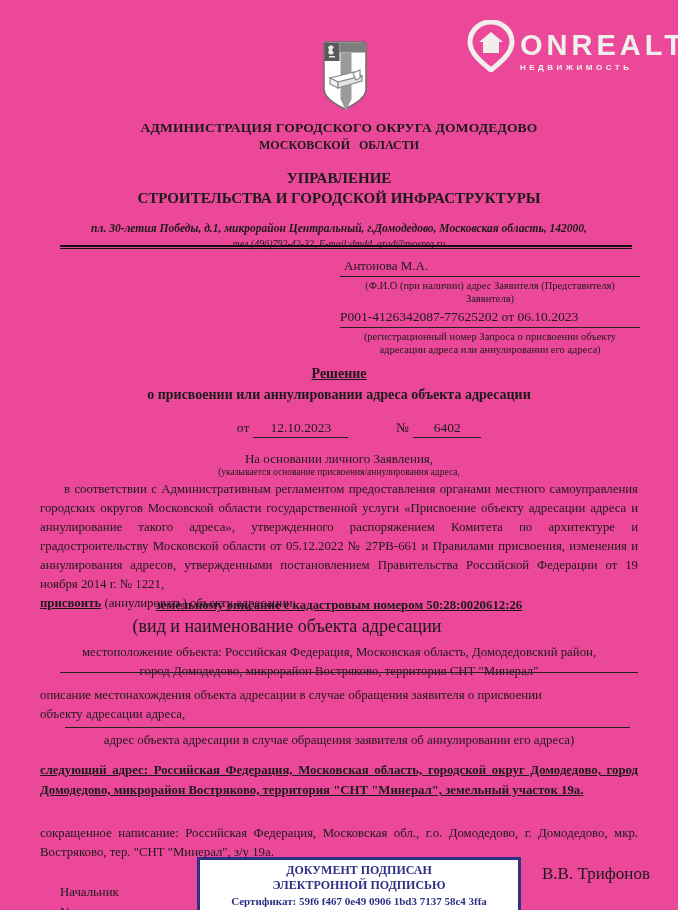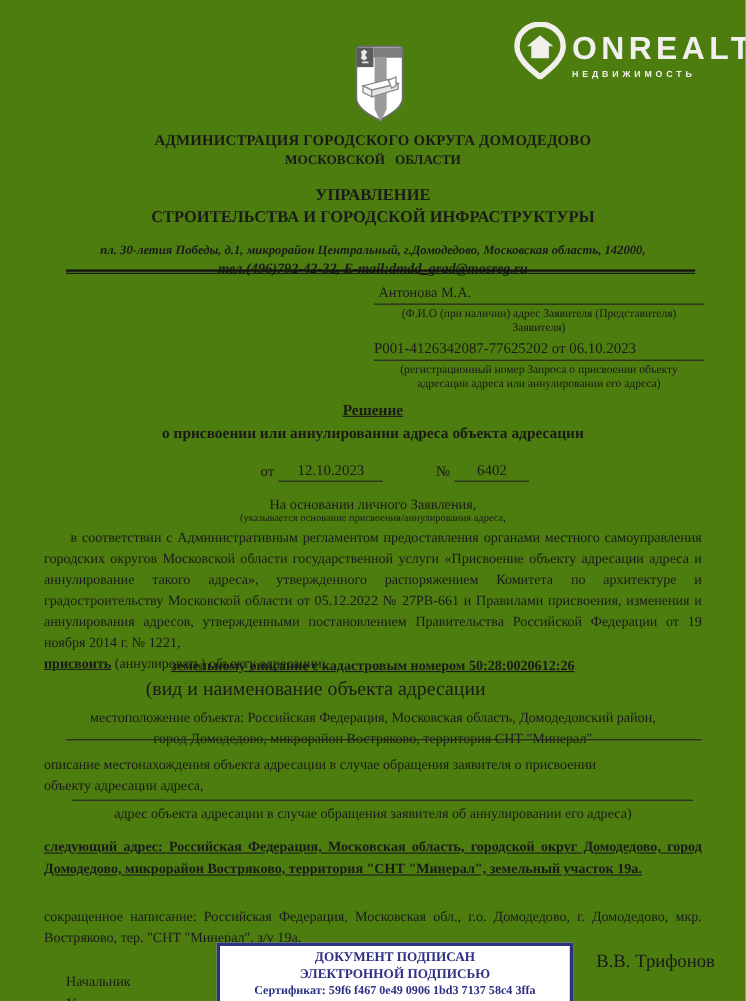--- a/index.html
+++ b/index.html
@@ -1,21 +1,21 @@
 <!DOCTYPE html>
 <html lang="ru"><head>
 <meta charset="utf-8">
 <style>
   * { margin:0; padding:0; box-sizing:border-box; }
   html,body { background:#ffffff; }
   .page {
     position:relative;
     width:678px; height:910px;
     margin:0 auto;
-    background:#4d7c0f;
+    background:#ec4899;
     overflow:hidden;
     font-family:"Liberation Serif","DejaVu Serif",serif;
     color:#1a1a1a;
   }
 
   
   .watermark { position:absolute; top:20px; left:466px; width:212px; display:flex; align-items:flex-start; pointer-events:none; }
   .wm-icon { width:50px; height:52px; flex:0 0 auto; }
   .wm-texts { margin-left:4px; }
   .wm-brand { font-family:"Liberation Sans","DejaVu Sans",sans-serif; font-weight:800; font-size:29px; letter-spacing:4px; color:#f0efec; line-height:1.1; margin-top:10px; }
@@ -24,38 +24,38 @@
   
   .crest { position:absolute; top:40px; left:320px; width:50px; height:76px; }
 
   
   .org-header { position:absolute; top:120px; left:0; width:678px; text-align:center; }
   .org-l1 { font-size:13.5px; font-weight:bold; letter-spacing:.2px; }
   .org-l2 { font-size:12px; font-weight:bold; word-spacing:6px; margin-top:2px; }
   .dept-l1 { font-size:15px; font-weight:bold; margin-top:17px; }
   .dept-l2 { font-size:15px; font-weight:bold; margin-top:3px; }
   .addr { font-size:11.5px; font-style:italic; font-weight:600; margin-top:14px; line-height:15px; }
-  .addr2 { font-size:13px; font-style:italic; font-weight:700; line-height:15px; }
+  .addr2 { font-size:10px; font-style:italic; font-weight:400; line-height:15px; }
   .divider { position:absolute; top:245px; left:60px; width:572px; height:4px;
              border-top:2.5px solid #111; border-bottom:1px solid #111; }
 
   
   .applicant { position:absolute; top:258px; left:340px; width:300px; font-size:13px; }
   .app-name { padding-left:4px; padding-bottom:2px; border-bottom:1px solid #222; }
   .app-cap  { text-align:center; font-size:10.5px; line-height:13px; margin-top:2px; }
   .app-num  { padding-bottom:2px; border-bottom:1px solid #222; margin-top:4px; font-size:13.5px; }
 
   
   .doc-title { position:absolute; top:366px; left:0; width:678px; text-align:center; }
   .t1 { font-size:14px; font-weight:bold; text-decoration:underline; }
   .t2 { font-size:14px; font-weight:bold; margin-top:5px; }
 
   
   .meta-row { position:absolute; top:420px; left:0; width:678px; font-size:13.5px; }
-  .meta-inner { display:flex; justify-content:center; align-items:center;padding-left:40px; }
+  .meta-inner { display:flex; justify-content:center; align-items:flex-start;padding-left:40px; }
   .m-label { padding:0 4px 1px 0; }
   .m-val { border-bottom:1px solid #222; text-align:center; padding-bottom:1px; }
   .m-date { width:95px; }
   .m-num  { width:68px; }
   .m-gap  { width:48px; }
 
   
   .basis { position:absolute; top:451px; left:0; width:678px; text-align:center; }
   .basis-t { font-size:13px; }
   .basis-c { font-size:9.5px; line-height:11px; }

